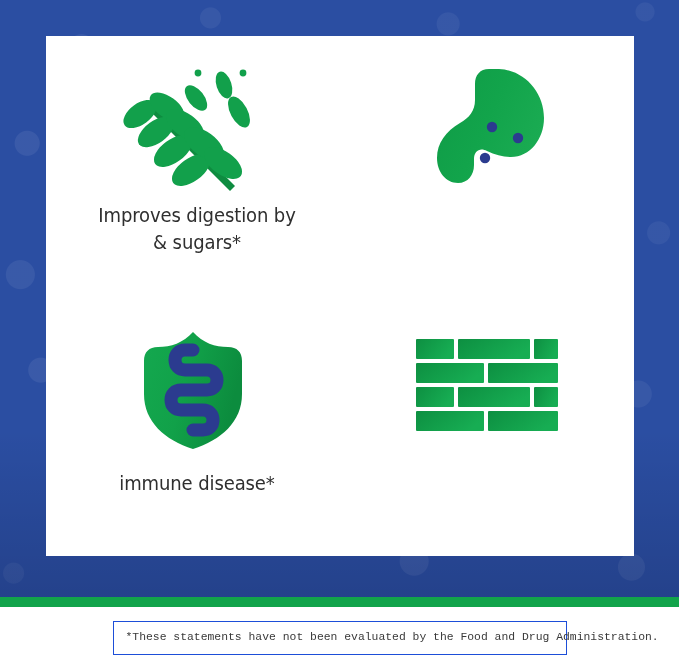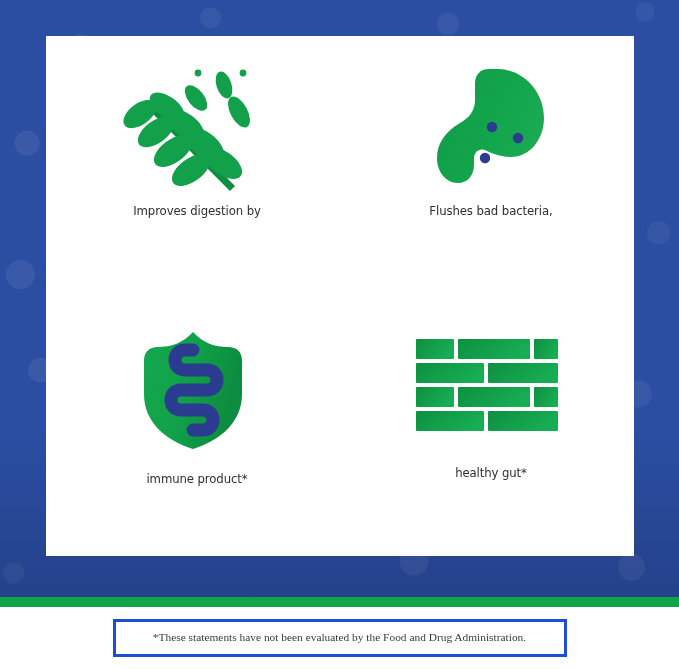--- a/index.html
+++ b/index.html
@@ -108,21 +108,21 @@
     align-items: center;
     justify-content: center;
     height: 132px;
   }
   .icon-box.wall { height: 126px; }
 
   .caption {
     margin-top: 8px;
     text-align: center;
     color: #2f2f2f;
-    font-size: 13px;
+    font-size: 20px;
     line-height: 1.33;
     letter-spacing: -0.1px;
     max-width: 250px;
     font-family: "DejaVu Sans Condensed", "Liberation Sans Narrow", "Liberation Sans", sans-serif;
     margin-left: 8px;
   }
   .caption-r2 { margin-top: 14px; }
 
   
   .footer {
@@ -130,27 +130,27 @@
     left: 0;
     top: 607px;
     width: 679px;
     height: 62px;
     background: #ffffff;
     display: flex;
     align-items: center;
     justify-content: center;
   }
   .disclaimer-box {
-    border: 3px solid #1d4ed8;
+    border: 1px solid #1d4ed8;
     padding: 7px 12px 8px 12px;
     text-align: center;
     color: #3a3a3a;
     font-size: 11.4px;
     line-height: 1.55;
-    font-family: Liberation Serif, serif;
+    font-family: Liberation Mono, monospace;
     width: 454px;
     box-sizing: border-box;
   }
   .disclaimer-box span { display: block; white-space: nowrap; }
 </style>
 </head>
 <body>
 
 <div id="infographic">
 
@@ -185,20 +185,21 @@
               <ellipse cx="107" cy="20" rx="14" ry="7.5" transform="rotate(72 107 20)"></ellipse>
               <ellipse cx="122" cy="47" rx="17" ry="8.5" transform="rotate(62 122 47)"></ellipse>
 
               <circle cx="81" cy="8" r="3.4"></circle>
               <circle cx="126" cy="8" r="3.4"></circle>
             </g>
           </svg>
         </div>
         <div class="caption">
           <div>Improves digestion by</div>
+          <div>&amp; sugars*</div>
         </div>
       </div>
 
       <div class="cell cell-r1">
         <div class="icon-box">
           <svg width="124" height="126" viewBox="0 0 124 126" xmlns="http://www.w3.org/2000/svg">
             <defs>
               <linearGradient id="stomachGrad" x1="0" y1="0" x2="1" y2="0.5">
                 <stop offset="0%" stop-color="#0f9a46"></stop>
                 <stop offset="55%" stop-color="#12a44b"></stop>
@@ -229,21 +230,20 @@
                      C 49 86 55 82 62 86
                      C 70 90 78 92 86 92
                      C 105 92 119 74 119 53
                      C 119 27 99 5 74 4 Z" fill="url(#stomachGrad)"></path>
             <circle cx="67" cy="62" r="5.2" fill="#2b3b8f"></circle>
             <circle cx="93" cy="73" r="5.2" fill="#2b3b8f"></circle>
             <circle cx="60" cy="93" r="5.2" fill="#2b3b8f"></circle>
           </svg>
         </div>
         <div class="caption">
-          <div>Flushes bad bacteria,</div>
         </div>
       </div>
 
       <div class="cell cell-r2">
         <div class="icon-box">
           <svg width="116" height="124" viewBox="0 0 116 124" xmlns="http://www.w3.org/2000/svg">
             <defs>
               <linearGradient id="shieldGrad" x1="0" y1="0" x2="1" y2="0.3">
                 <stop offset="0%" stop-color="#14a84f"></stop>
                 <stop offset="50%" stop-color="#11a149"></stop>
@@ -269,21 +269,21 @@
                      L 46 62
                      C 40 62 36 66 36 72
                      C 36 78 40 82 46 82
                      L 68 82
                      C 74 82 78 86 78 92
                      C 78 98 74 102 68 102
                      L 58 102" fill="none" stroke="#2b3b8f" stroke-width="13" stroke-linecap="round" stroke-linejoin="round"></path>
           </svg>
         </div>
         <div class="caption caption-r2">
-          <div>immune product*</div>
+          <div>immune disease*</div>
         </div>
       </div>
 
       <div class="cell cell-r2">
         <div class="icon-box wall">
           <svg width="146" height="100" viewBox="0 0 146 100" xmlns="http://www.w3.org/2000/svg">
             <defs>
               <linearGradient id="brickGrad" x1="0" y1="0" x2="1" y2="0.4">
                 <stop offset="0%" stop-color="#0d8f41"></stop>
                 <stop offset="100%" stop-color="#17ad53"></stop>
@@ -301,21 +301,20 @@
               <rect x="2" y="50" width="38" height="20" rx="1"></rect>
               <rect x="44" y="50" width="72" height="20" rx="1"></rect>
               <rect x="120" y="50" width="24" height="20" rx="1"></rect>
 
               <rect x="2" y="74" width="68" height="20" rx="1"></rect>
               <rect x="74" y="74" width="70" height="20" rx="1"></rect>
             </g>
           </svg>
         </div>
         <div class="caption caption-r2">
-          <div>healthy gut*</div>
         </div>
       </div>
 
     </div>
   </div>
 
   <div class="footer">
     <div class="disclaimer-box">
       <span>*These statements have not been evaluated by the Food and Drug Administration.</span>
     </div>

